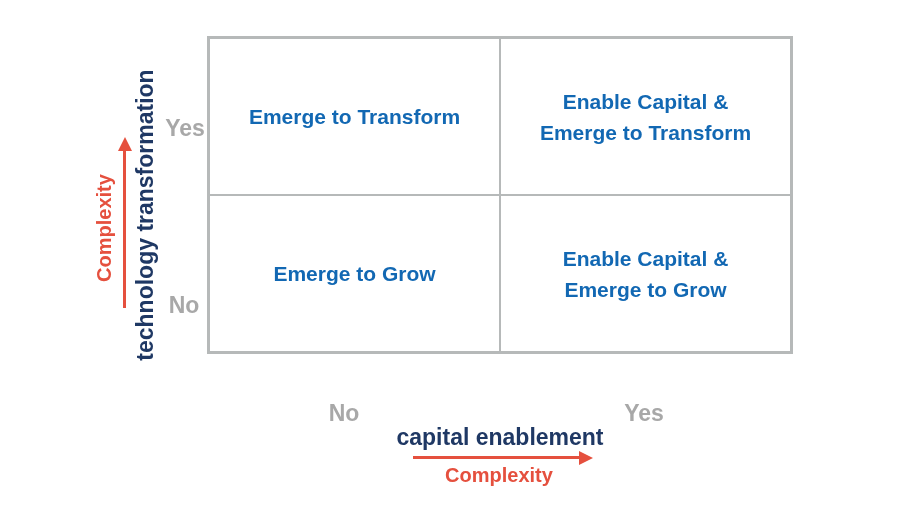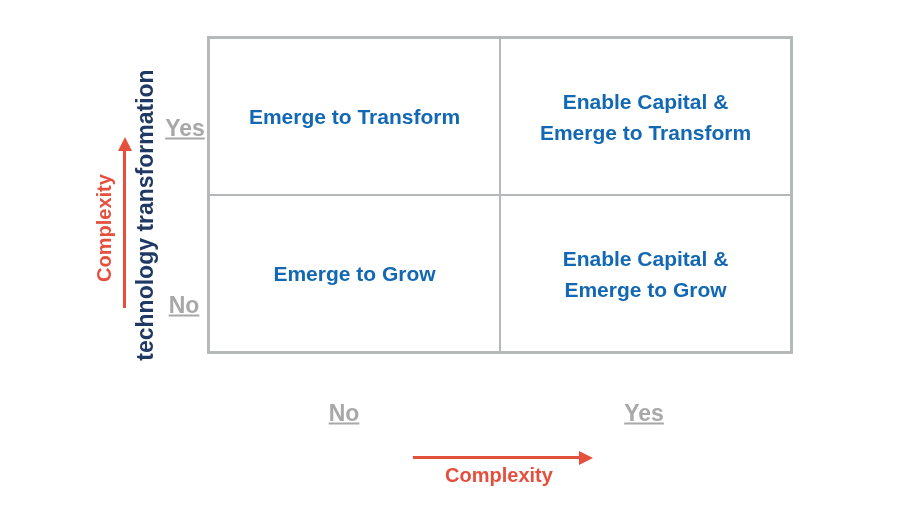--- a/index.html
+++ b/index.html
@@ -46,21 +46,20 @@
   }
 
   
   .tick {
     position: absolute;
     color: #a8a8a8;
     font-weight: 700;
     font-size: 23px;
     transform: translate(-50%, -50%);
     white-space: nowrap;
-    text-decoration: underline;
   }
 
   
   .axis-title {
     position: absolute;
     color: #1f3864;
     font-weight: 700;
     font-size: 23px;
     white-space: nowrap;
   }
@@ -150,19 +149,20 @@
   <div class="tick" style="left:344px; top:413px;">No</div>
   <div class="tick" style="left:644px; top:413px;">Yes</div>
 
   <div class="axis-title v" style="left:145px; top:215px;">technology transformation</div>
   <div class="arrow-up">
     <div class="head"></div>
     <div class="shaft"></div>
   </div>
   <div class="complexity v" style="left:104px; top:228px;">Complexity</div>
 
+  <div class="axis-title h" style="left:500px; top:437px;">capital enablement</div>
   <div class="arrow-right">
     <div class="shaft"></div>
     <div class="head"></div>
   </div>
   <div class="complexity h" style="left:499px; top:475px;">Complexity</div>
 
 </div>
 
 </body></html>

